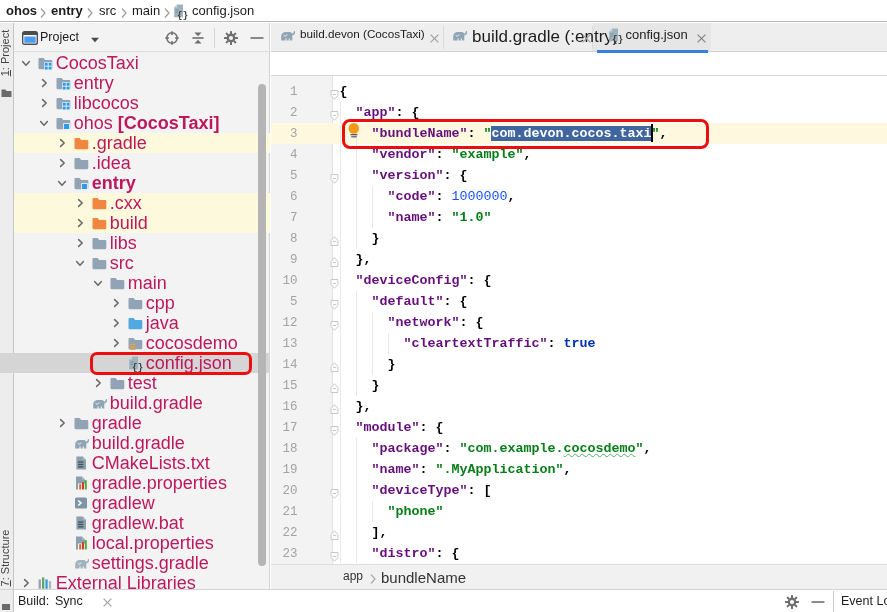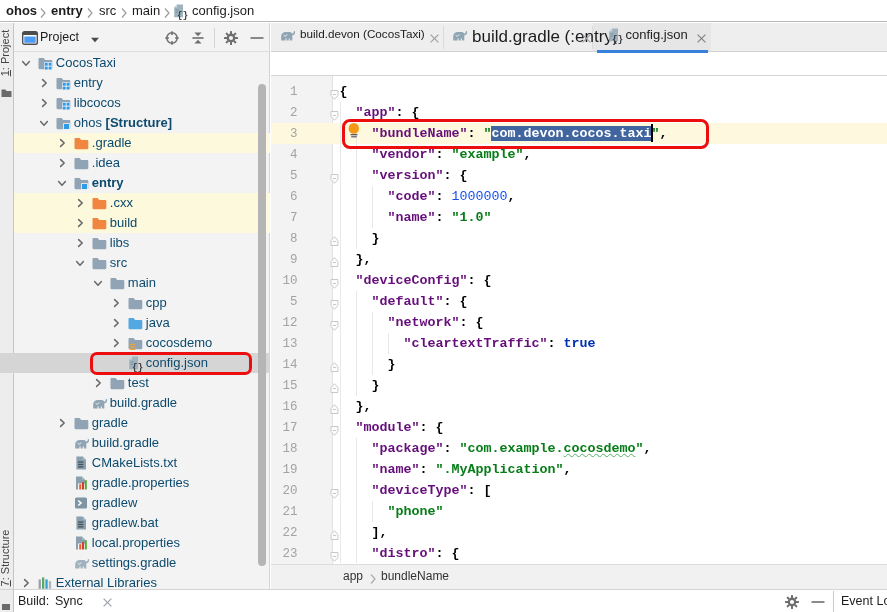--- a/index.html
+++ b/index.html
@@ -1,18 +1,18 @@
 <!DOCTYPE html>
 <html><head><meta charset="utf-8"><style>
 
 html,body{margin:0;padding:0;width:887px;height:612px;overflow:hidden;background:#fff;
  font-family:"Liberation Sans",sans-serif;}
 *{box-sizing:border-box}
 .abs{position:absolute}
-.tl{position:absolute;height:20px;line-height:20px;font-size:13px;color:#0c4a6e;white-space:pre}
+.tl{position:absolute;height:20px;line-height:20px;font-size:18px;color:#be185d;white-space:pre}
 .cl{position:absolute;left:339.5px;height:21px;line-height:21px;font-size:13.34px;
  font-family:"Liberation Mono",monospace;white-space:pre;color:#000;font-weight:bold}
 .gl{position:absolute;left:271px;width:26.5px;height:21px;line-height:21px;text-align:right;
  font-size:12.5px;font-family:"Liberation Mono",monospace;color:#A3A3A3}
 .k{color:#660E7A;font-weight:bold}
 .s{color:#067D17;font-weight:bold}
 .n{color:#1750EB;font-weight:normal}
 .t{color:#0033B3;font-weight:bold}
 .selb{background:#40659F;color:#FFFFFF}
 .wavy{text-decoration:underline wavy #53B06A 1px;text-underline-offset:1px}
@@ -123,21 +123,21 @@
     </svg></div>
 <div class="tl" style="left:73.8px;top:93px">libcocos</div>
 <div style="position:absolute;left:35.7px;top:115px;width:16px;height:16px"><svg width="16" height="16" viewBox="0 0 16 16" style="">
       <path d="M4.6 6.6 l3.4 3.6 l3.4 -3.6" stroke="#676767" stroke-width="1.5" fill="none" stroke-linecap="round" stroke-linejoin="round"></path>
     </svg></div>
 <div style="position:absolute;left:55.4px;top:115px;width:16px;height:16px"><svg width="16" height="16" viewBox="0 0 16 16" style="">
       <path d="M1.5 4.2 C1.5 3.6 2 3.1 2.6 3.1 h4 l1.6 1.9 h6 c.6 0 1.1.5 1.1 1.1 v7 c0 .6 -.5 1.1 -1.1 1.1 H2.6 c-.6 0 -1.1 -.5 -1.1 -1.1 z" fill="#90A4B5"></path>
       <rect x="8.2" y="8.2" width="6.6" height="6.6" fill="#F3F3F3"></rect>
       <rect x="9" y="9" width="5" height="5" fill="#2E9BE8"></rect>
     </svg></div>
-<div class="tl" style="left:73.8px;top:113px">ohos <b>[Structure]</b></div>
+<div class="tl" style="left:73.8px;top:113px">ohos <b>[CocosTaxi]</b></div>
 <div style="position:absolute;left:14px;top:133px;width:256px;height:20px;background:#FCF9DD"></div>
 <div style="position:absolute;left:53.7px;top:135px;width:16px;height:16px"><svg width="16" height="16" viewBox="0 0 16 16" style="">
       <path d="M6.6 4.6 l3.6 3.4 l-3.6 3.4" stroke="#676767" stroke-width="1.5" fill="none" stroke-linecap="round" stroke-linejoin="round"></path>
     </svg></div>
 <div style="position:absolute;left:73.4px;top:135px;width:16px;height:16px"><svg width="16" height="16" viewBox="0 0 16 16" style="">
       <path d="M1.5 4.2 C1.5 3.6 2 3.1 2.6 3.1 h4 l1.6 1.9 h6 c.6 0 1.1.5 1.1 1.1 v7 c0 .6 -.5 1.1 -1.1 1.1 H2.6 c-.6 0 -1.1 -.5 -1.1 -1.1 z" fill="#F0863F"></path>
     </svg></div>
 <div class="tl" style="left:91.8px;top:133px">.gradle</div>
 <div style="position:absolute;left:53.7px;top:155px;width:16px;height:16px"><svg width="16" height="16" viewBox="0 0 16 16" style="">
       <path d="M6.6 4.6 l3.6 3.4 l-3.6 3.4" stroke="#676767" stroke-width="1.5" fill="none" stroke-linecap="round" stroke-linejoin="round"></path>
@@ -464,21 +464,21 @@
       <ellipse cx="6.8" cy="5.4" rx="5.2" ry="5.4" fill="#F39915"></ellipse>
       <rect x="3.6" y="11" width="6.8" height="1.3" fill="#55585C"></rect>
       <rect x="4.2" y="13.2" width="5.6" height="1.2" fill="#55585C"></rect>
     </svg></div>
 <div class="abs" style="left:342px;top:118.5px;width:367px;height:30px;border:3.5px solid #EC0E0E;border-radius:8px"></div>
 <div class="abs" style="left:271px;top:564px;width:616px;height:25px;background:#F1F1F1;border-top:1px solid #DDDDDD"></div>
 <div class="abs" style="left:343px;top:569px;font-size:12px;color:#333">app</div>
 <div class="abs" style="left:369px;top:571px"><svg width="8" height="12" viewBox="0 0 8 12" style="">
       <path d="M2 1.5 l4 4.5 l-4 4.5" stroke="#AAAAAA" stroke-width="1.2" fill="none"></path>
     </svg></div>
-<div class="abs" style="left:381px;top:569px;font-size:12px;color:#333">bundleName</div>
+<div class="abs" style="left:381px;top:569px;font-size:15px;color:#333">bundleName</div>
 <div class="abs" style="left:0;top:589px;width:887px;height:1px;background:#D4D4D4"></div>
 <div class="abs" style="left:14px;top:590px;width:873px;height:22px;background:#FFFFFF"></div>
 <div class="abs" style="left:18px;top:594px;font-size:12.5px;color:#1C1C1C">Build:</div>
 <div class="abs" style="left:55px;top:594px;font-size:12.5px;color:#1C1C1C">Sync</div>
 <div class="abs" style="left:102px;top:597px">
     <svg width="11" height="11" viewBox="0 0 11 11" style="display:block">
       <path d="M1.6 1.6 L9.4 9.4 M9.4 1.6 L1.6 9.4" stroke="#9CA2A8" stroke-width="1.2"></path>
     </svg>
   </div>
 <div class="abs" style="left:784px;top:594px"><svg width="16" height="16" viewBox="0 0 16 16" style="">

